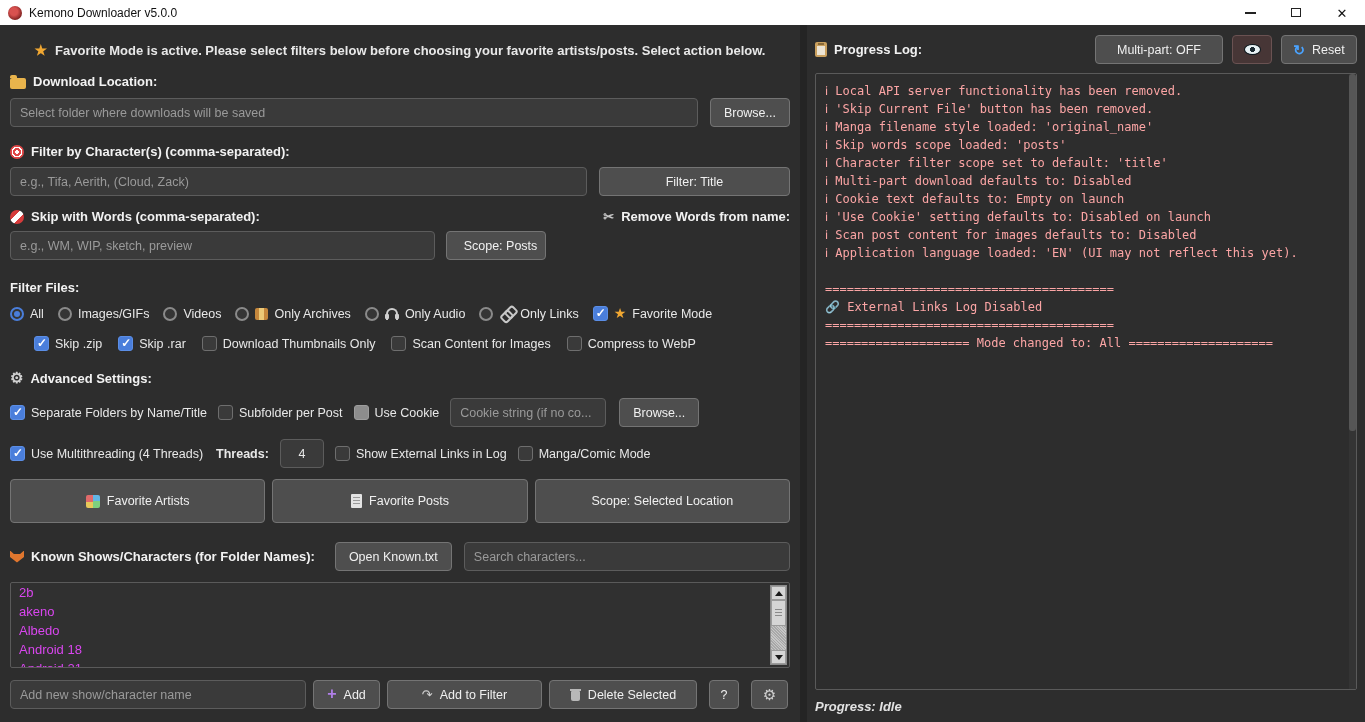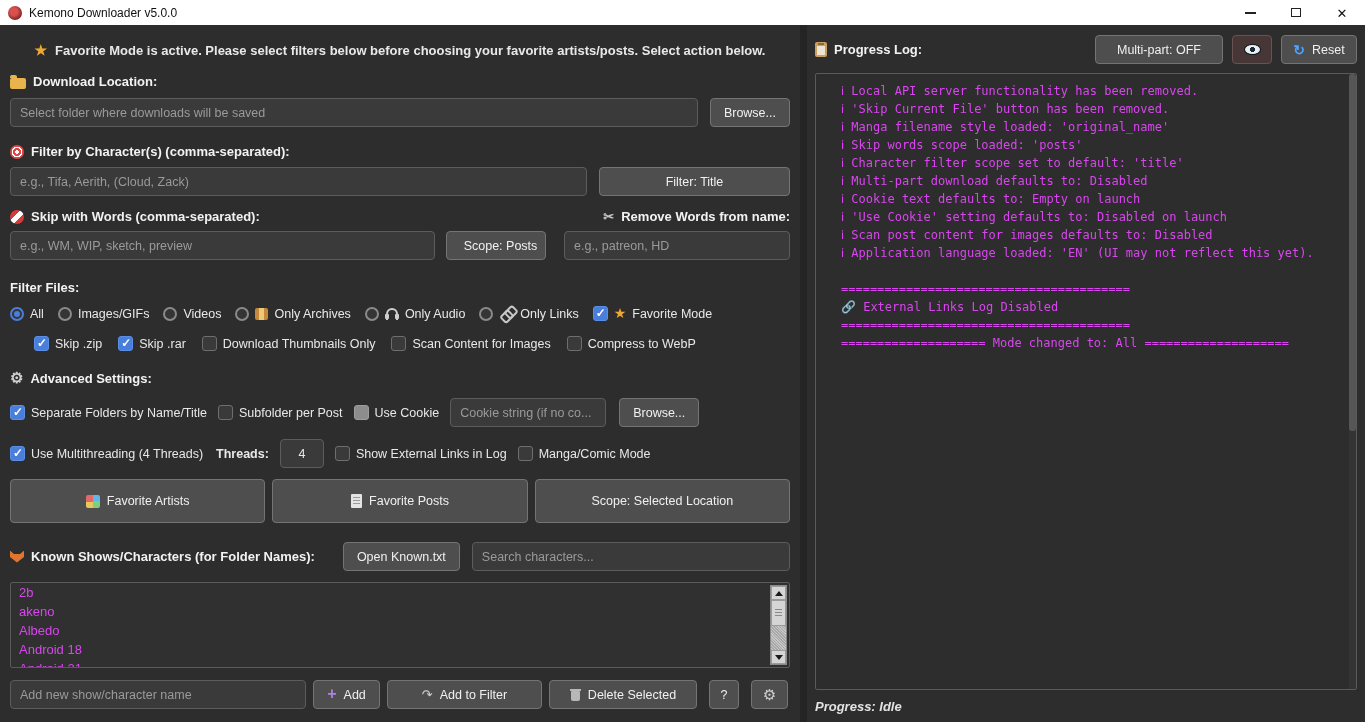--- a/index.html
+++ b/index.html
@@ -105,21 +105,21 @@
   .lbl-adv  { margin-top:19px; }
   .row-adv1 { margin-top:12px; gap:11px; }
   .in-cookie { width:156px; }
   .row-adv1 .btn { margin-left:2px; }
   .row-adv2 { margin-top:12px; gap:11px; }
   .lbl-threads { font-weight:bold; font-size:12.5px; margin-left:2px; }
   .in-threads { width:44px; text-align:center; padding:0 4px; }
   .row-actions { margin-top:11px; gap:7px; }
   .row-actions .btn { flex:1; height:44px; }
   .row-known { margin-top:19px; gap:12px; }
-  .row-known .btn { margin-left:16px; }
+  .row-known .btn { margin-left:8px; }
   .in-search { flex:1; }
   .listbox { margin-top:11px; height:86px; border:1px solid #5a5a5a; border-radius:2px; background:#303030; position:relative; overflow:hidden; flex:none; }
   .list-item { height:19px; line-height:19px; padding-left:8px; font-size:13px; color:#d946ef; }
   .row-bottom { margin-top:12px; gap:7px; }
   .in-add { width:296px; }
   .btn-add { width:67px; }
   .btn-addfilter { width:155px; }
   .btn-delete { width:148px; }
   .btn-help { width:30px; margin-left:5px; padding:0; }
   .btn-gear { width:37px; margin-left:5px; padding:0; }
@@ -135,22 +135,22 @@
   .sb-thumb::before { content:""; position:absolute; left:3px; right:3px; top:8px; height:8px;
                       background:repeating-linear-gradient(to bottom,#8a8a8a 0 1px,transparent 1px 3px); }
 
   
   .rp-header { display:flex; align-items:center; gap:9px; margin-top:4px; margin-bottom:9px; flex:none; }
   .rp-header .section-label { margin-right:auto; }
   .btn-multipart { width:128px; }
   .btn-eye { width:40px; background:#473636; border-color:#6a5252; padding:0; }
   .btn-reset { width:76px; }
   .log-area { flex:1; min-height:0; border:1px solid #5a5a5a; border-radius:2px; background:#2d2d2d;
-              font-family:"DejaVu Sans Mono", monospace; font-size:12px; color:#d946ef;
-              padding:8px 14px 8px 25px; position:relative; overflow:hidden; }
+              font-family:"DejaVu Sans Mono", monospace; font-size:12px; color:#fca5a5;
+              padding:8px 14px 8px 9px; position:relative; overflow:hidden; }
   .log-line { min-height:18px; line-height:18px; white-space:pre-wrap; }
   .log-sb { position:absolute; top:0; right:0; bottom:0; width:7px; background:#343434; }
   .log-sb-thumb { position:absolute; top:0; left:0; right:0; height:58%; background:#565656; border-radius:3px; }
   .progress-status { margin-top:9px; font-weight:bold; font-style:italic; font-size:13px; color:#e2e2e2; flex:none; }
 </style>
 </head>
 <body>
 
 <div class="window">
 
@@ -204,21 +204,20 @@
         </span>
         <span class="spacer"></span>
         <span class="section-label">
           <span class="ic i-scissors"></span>
           <span>Remove Words from name:</span>
         </span>
       </div>
       <div class="row row-skip">
         <input class="ti in-skip" placeholder="e.g., WM, WIP, sketch, preview" style="">
         <button class="btn btn-scope">Scope: Posts</button>
-        <input class="ti in-remove" placeholder="e.g., patreon, HD" style="">
       </div>
 
       <div class="section-label lbl-ff">
         <span>Filter Files:</span>
       </div>
 
       <div class="row row-radio">
         <label class="opt">
           <span class="radio checked"></span>
           <span>All</span>

